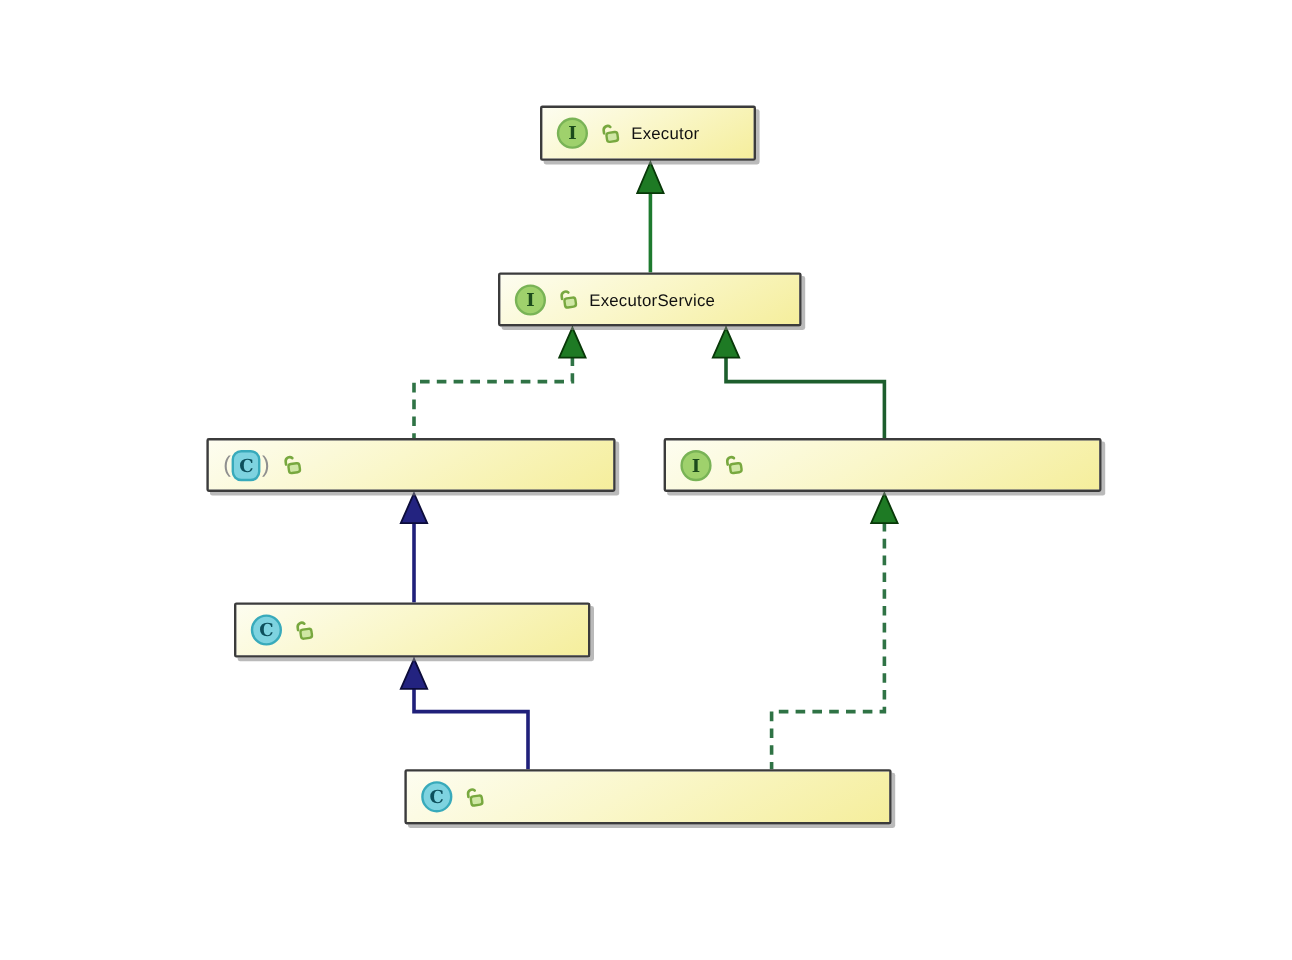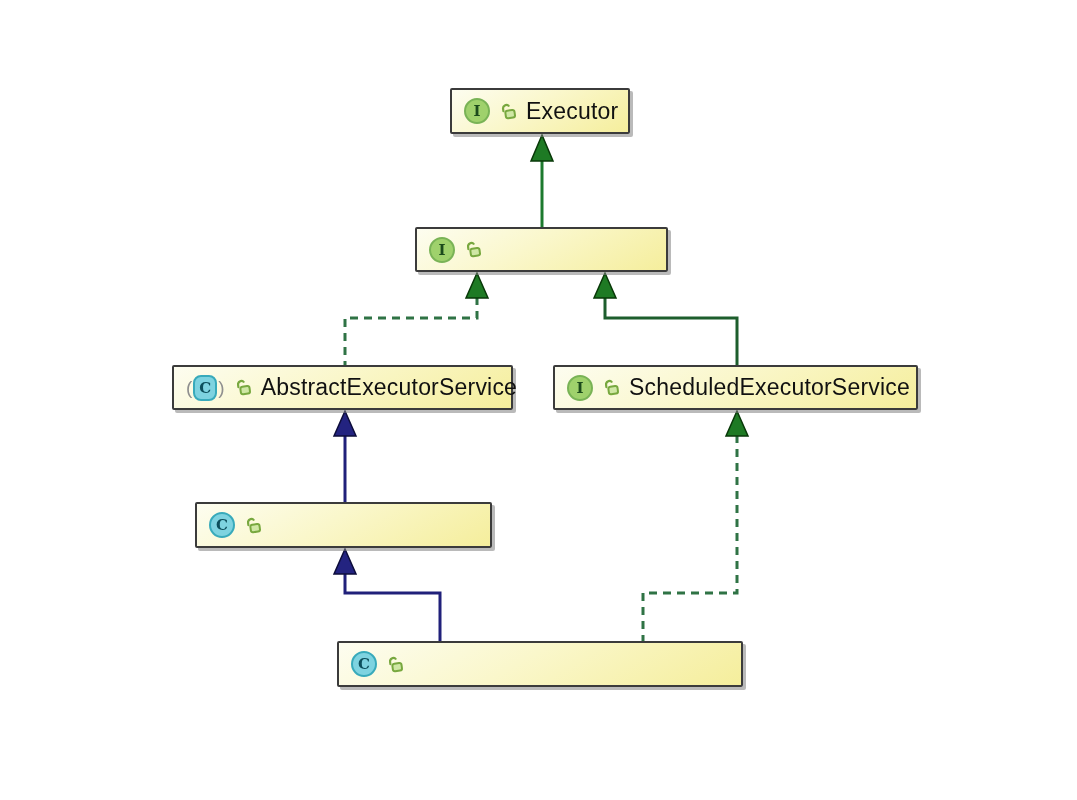--- a/index.html
+++ b/index.html
@@ -28,21 +28,21 @@
     gap: 9px;
     padding: 0 12px;
     box-sizing: border-box;
     background: linear-gradient(150deg, #fdfdf0 0%, #faf7cb 45%, #f5ee9c 100%);
     border: 2px solid #3b3b3b;
     border-radius: 2px;
     box-shadow: 3px 3px 0 rgba(130,130,130,0.55);
     cursor: default;
   }
   .node .label {
-    font-size: 23px;
+    font-size: 14px;
     color: #111111;
     white-space: nowrap;
     letter-spacing: 0.2px;
   }
   
   .type-icon {
     width: 26px;
     height: 26px;
     border-radius: 50%;
     display: flex;
@@ -144,46 +144,45 @@
   </div>
 
   <div class="node" id="node-executor-service">
     <span class="type-icon interface">I</span>
     <span class="lock-icon">
       <svg width="18" height="19" viewBox="0 0 18 19">
         <path d="M4.5 8.5 V6.2 a3.4 3.4 0 0 1 5.9 -2.3" fill="none" stroke="#78a83f" stroke-width="2.2" stroke-linecap="round"></path>
         <rect x="6.2" y="8.6" width="9.2" height="7.6" rx="2.2" fill="#cfe7a4" stroke="#78a83f" stroke-width="2"></rect>
       </svg>
     </span>
+    <span class="label">ExecutorService</span>
   </div>
 
   <div class="node" id="node-abstract-executor-service">
     <span class="abstract-wrap">
       <span class="paren">(</span>
       <span class="type-icon class">C</span>
       <span class="paren">)</span>
     </span>
     <span class="lock-icon">
       <svg width="18" height="19" viewBox="0 0 18 19">
         <path d="M4.5 8.5 V6.2 a3.4 3.4 0 0 1 5.9 -2.3" fill="none" stroke="#78a83f" stroke-width="2.2" stroke-linecap="round"></path>
         <rect x="6.2" y="8.6" width="9.2" height="7.6" rx="2.2" fill="#cfe7a4" stroke="#78a83f" stroke-width="2"></rect>
       </svg>
     </span>
-    <span class="label">AbstractExecutorService</span>
   </div>
 
   <div class="node" id="node-scheduled-executor-service">
     <span class="type-icon interface">I</span>
     <span class="lock-icon">
       <svg width="18" height="19" viewBox="0 0 18 19">
         <path d="M4.5 8.5 V6.2 a3.4 3.4 0 0 1 5.9 -2.3" fill="none" stroke="#78a83f" stroke-width="2.2" stroke-linecap="round"></path>
         <rect x="6.2" y="8.6" width="9.2" height="7.6" rx="2.2" fill="#cfe7a4" stroke="#78a83f" stroke-width="2"></rect>
       </svg>
     </span>
-    <span class="label">ScheduledExecutorService</span>
   </div>
 
   <div class="node" id="node-thread-pool-executor">
     <span class="type-icon class">C</span>
     <span class="lock-icon">
       <svg width="18" height="19" viewBox="0 0 18 19">
         <path d="M4.5 8.5 V6.2 a3.4 3.4 0 0 1 5.9 -2.3" fill="none" stroke="#78a83f" stroke-width="2.2" stroke-linecap="round"></path>
         <rect x="6.2" y="8.6" width="9.2" height="7.6" rx="2.2" fill="#cfe7a4" stroke="#78a83f" stroke-width="2"></rect>
       </svg>
     </span>

